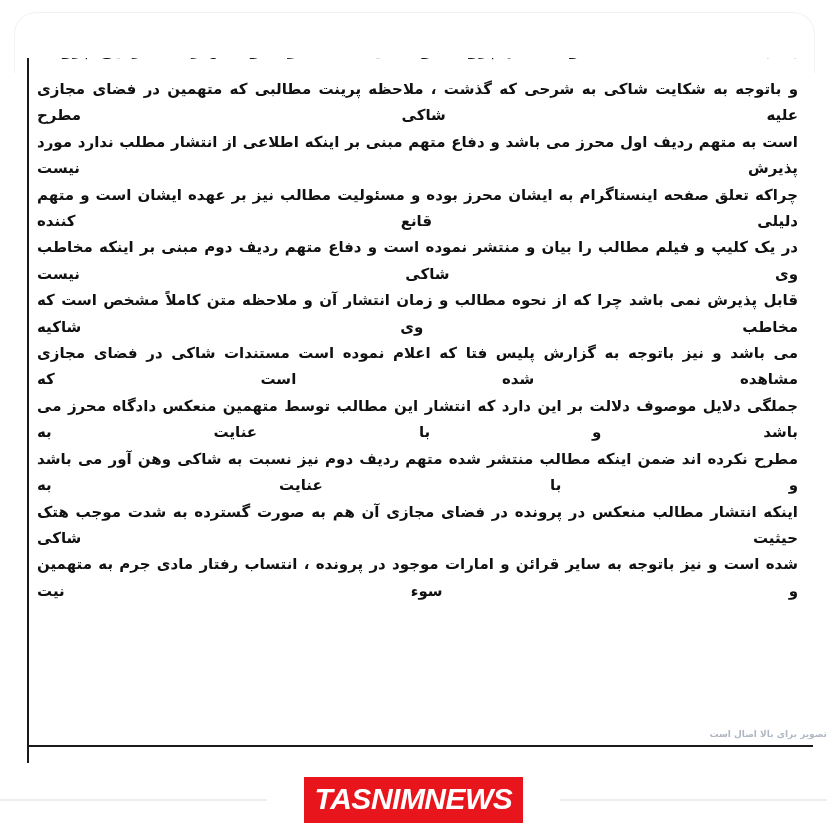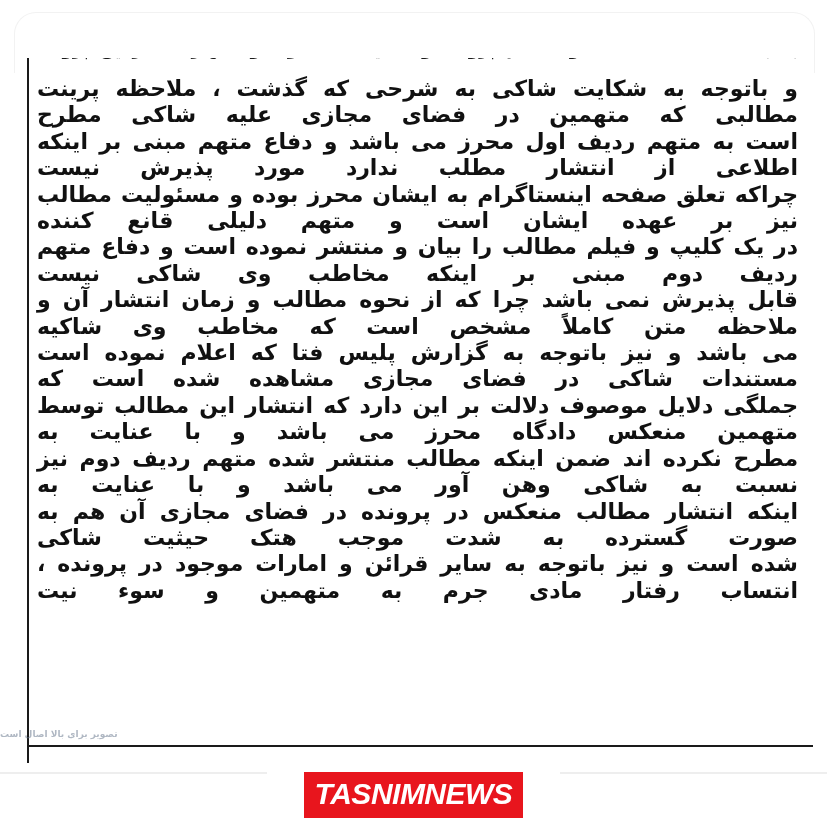--- a/index.html
+++ b/index.html
@@ -73,21 +73,21 @@
     font-size: 16.5px;
     font-weight: 700;
     color: #1b1b1b;
     white-space: nowrap;
     letter-spacing: -0.2px;
     text-align: justify;
     text-align-last: justify;
   }
 
   .body-text {
-    font-size: 22px;
+    font-size: 15px;
     line-height: 26.4px;
     font-weight: 700;
     color: #111111;
     text-align: justify;
     text-align-last: justify;
     word-spacing: 0.5px;
     letter-spacing: -0.15px;
     direction: rtl;
     margin: 0;
   }
@@ -112,39 +112,39 @@
     top: 745px;
     width: 2px;
     height: 18px;
     background: #1a1a1a;
   }
   .scan-watermark {
     position: absolute;
     left: 0;
     right: 0;
     top: 729px;
-    text-align: left;
+    text-align: right;
     font-size: 9px;
     font-weight: 700;
     color: #6e7d92;
     opacity: 0.55;
     filter: blur(0.55px);
     letter-spacing: 0.4px;
     direction: rtl;
   }
 
   
   .brand-strip {
     position: absolute;
     left: 0;
     right: 0;
     top: 772px;
     height: 55px;
     display: flex;
-    align-items: flex-start;
+    align-items: center;
     justify-content: center;
   }
   .brand-rule {
     flex: 1 1 auto;
     height: 2px;
     background: #eeeeee;
     max-width: 300px;
   }
   .brand-rule.left  { margin-left: 35px; }
   .brand-rule.right { margin-right: 35px; }

